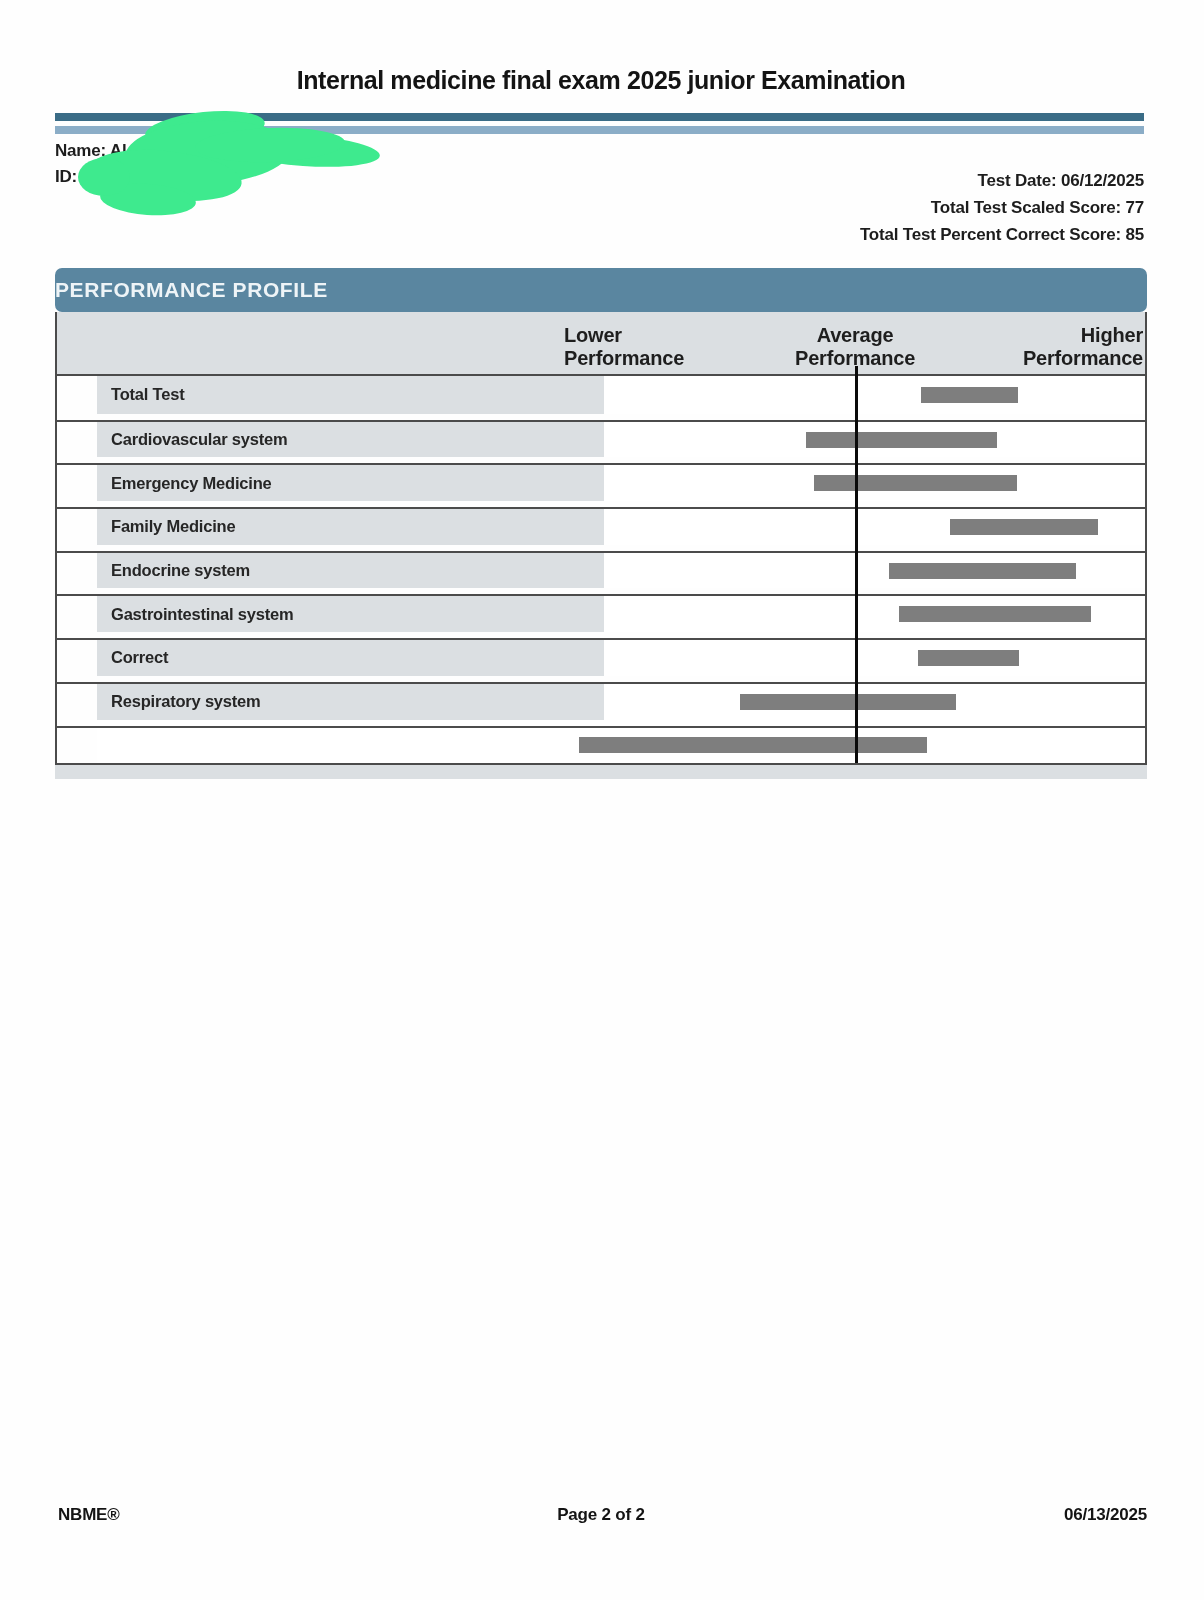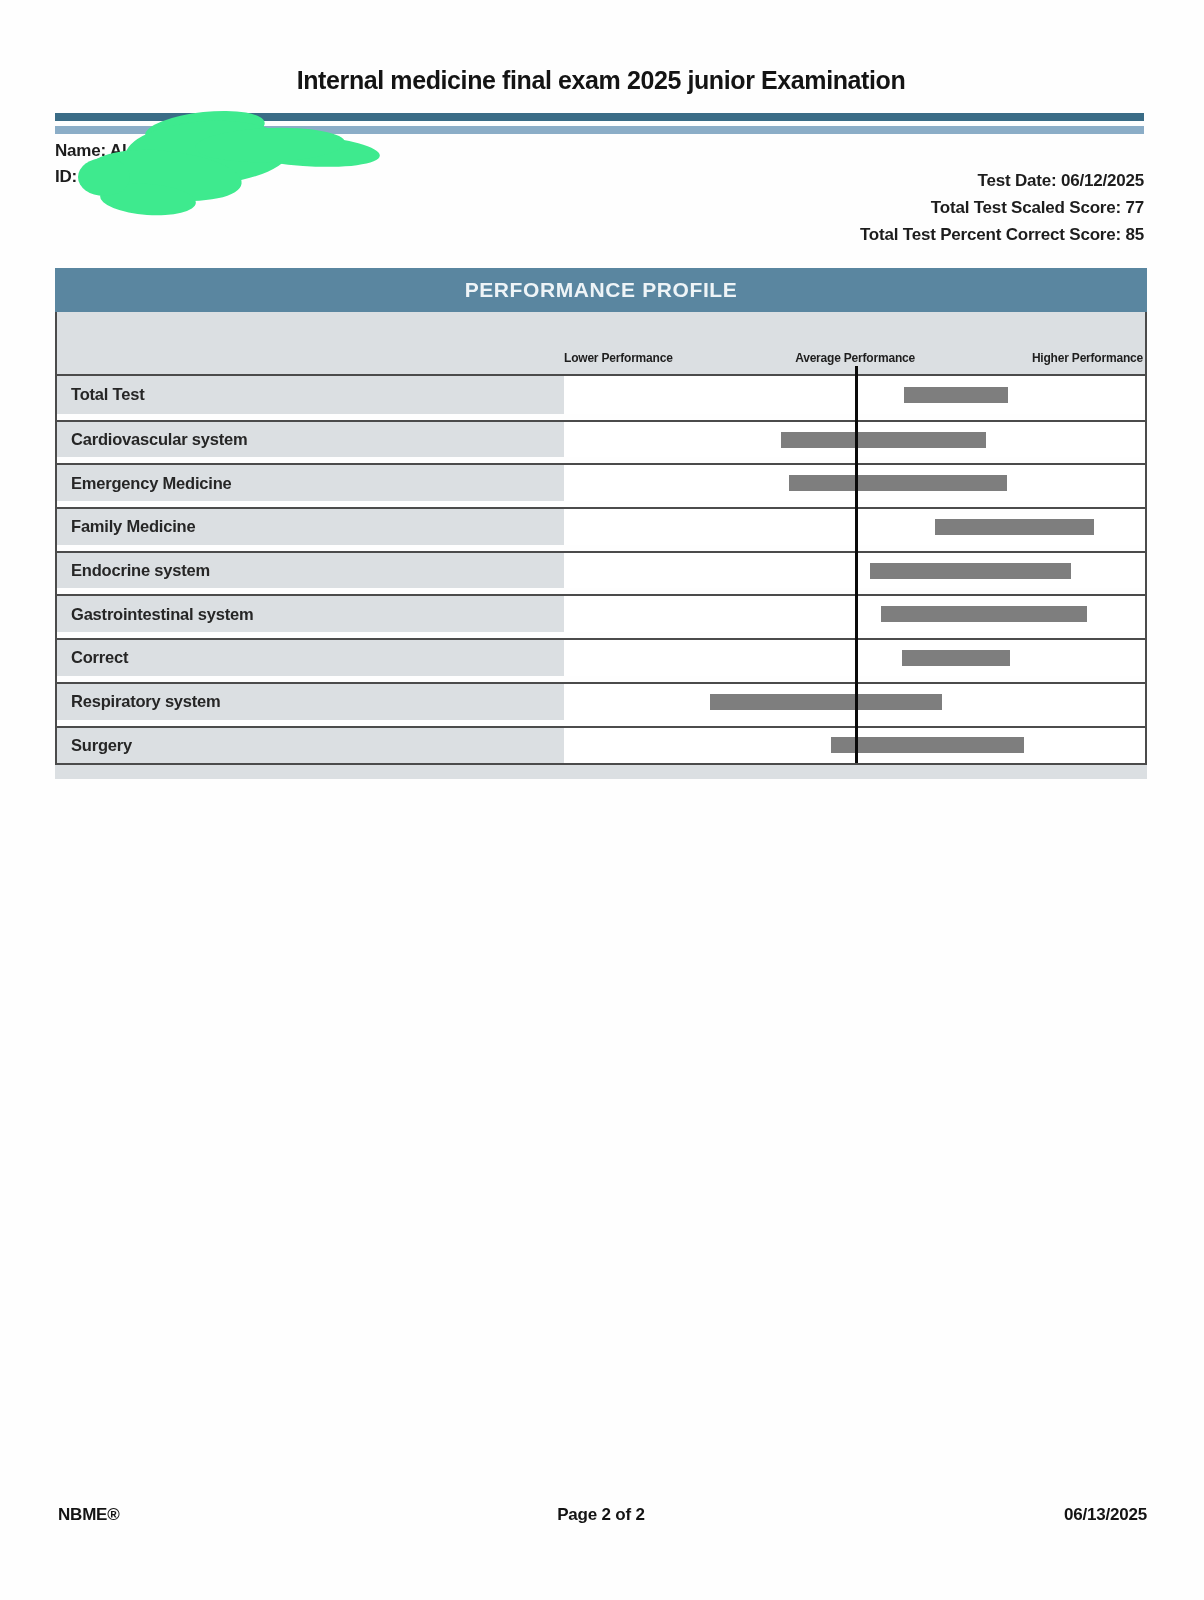--- a/index.html
+++ b/index.html
@@ -29,39 +29,39 @@
   .b1 { left:145px; top:112px; width:120px; height:34px; transform:rotate(-6deg); }
   .b2 { left:125px; top:121px; width:166px; height:63px; transform:rotate(-3deg); }
   .b3 { left:228px; top:135px; width:152px; height:31px; transform:rotate(4deg); }
   .b4 { left:90px;  top:151px; width:152px; height:49px; transform:rotate(6deg); }
   .b5 { left:100px; top:184px; width:96px;  height:31px; transform:rotate(4deg); }
   .b6 { left:78px;  top:158px; width:52px;  height:38px; }
   .b7 { left:195px; top:128px; width:150px; height:34px; transform:rotate(-2deg); }
   
   .profile { position:absolute; left:55px; top:268px; width:1092px; }
   .profile-titlebar {
-    height:44px; line-height:44px; text-align:center;
+    height:44px; line-height:44px; 
     background:var(--profile-header-bg,#5a86a0); color:#eef4f7;
-    font-size:21px; font-weight:700; letter-spacing:0.6px;
+    font-size:21px; font-weight:700; letter-spacing:0.6px;border-radius:7px;
   }
   .profile-frame { border-left:2px solid #4b4b4b; border-right:2px solid #4b4b4b; border-bottom:2px solid #4b4b4b; }
   .colhead {
     position:relative; height:64px; background:var(--row-label-bg,#dbdfe2);
     border-bottom:2px solid #4b4b4b; box-sizing:border-box;
   }
   .col-area { position:absolute; left:507px; right:0; top:0; bottom:0; }
   .colhead .col {
     position:absolute; bottom:4px; width:118px;
-    font-size:12px; font-weight:700; line-height:23px; color:#1e1e1e; letter-spacing:-0.2px;
+    font-size:20px; font-weight:700; line-height:23px; color:#1e1e1e; letter-spacing:-0.2px;
   }
   .col.lower   { left:0; text-align:left; }
   .col.average { text-align:center; transform:translateX(-50%); width:130px; }
   .col.higher  { right:2px; text-align:right; width:130px; }
   .rows { position:relative; }
-  .prow { display:flex; height:37.7px; box-sizing:border-box; }
+  .prow { display:flex; height:37.7px; box-sizing:border-box;padding-left:40px; }
   .prow + .prow { border-top:2px solid #4b4b4b;margin-top:6px; }
   .prow .rlabel {
     width:507px; box-sizing:border-box; padding-left:14px;
     background:var(--row-label-bg,#dbdfe2);
     display:flex; align-items:center;
     font-size:16.5px; font-weight:700; letter-spacing:-0.2px; color:#262626;
   }
   .prow .rband-cell { flex:1; position:relative; background:#ffffff; }
   .band {
     position:absolute; top:50%; transform:translateY(-50%); height:16px;
@@ -177,21 +177,20 @@
 
 
   <div class="prow">
     <div class="rlabel">Respiratory system</div>
     <div class="rband-cell">
       <div class="band" style="left: 25.2%; width: 39.9%;"></div>
     </div>
   </div>
 
   <div class="prow">
-    <div class="rlabel">Surgery</div>
     <div class="rband-cell">
       <div class="band" style="left: 46%; width: 33.2%;"></div>
     </div>
   </div>
 <div class="avg-line" id="average-line" style="left: calc(50.1% + 252.993px);"></div>
     </div>
   </div>
   <div class="profile-footband"></div>
 </div>
 

